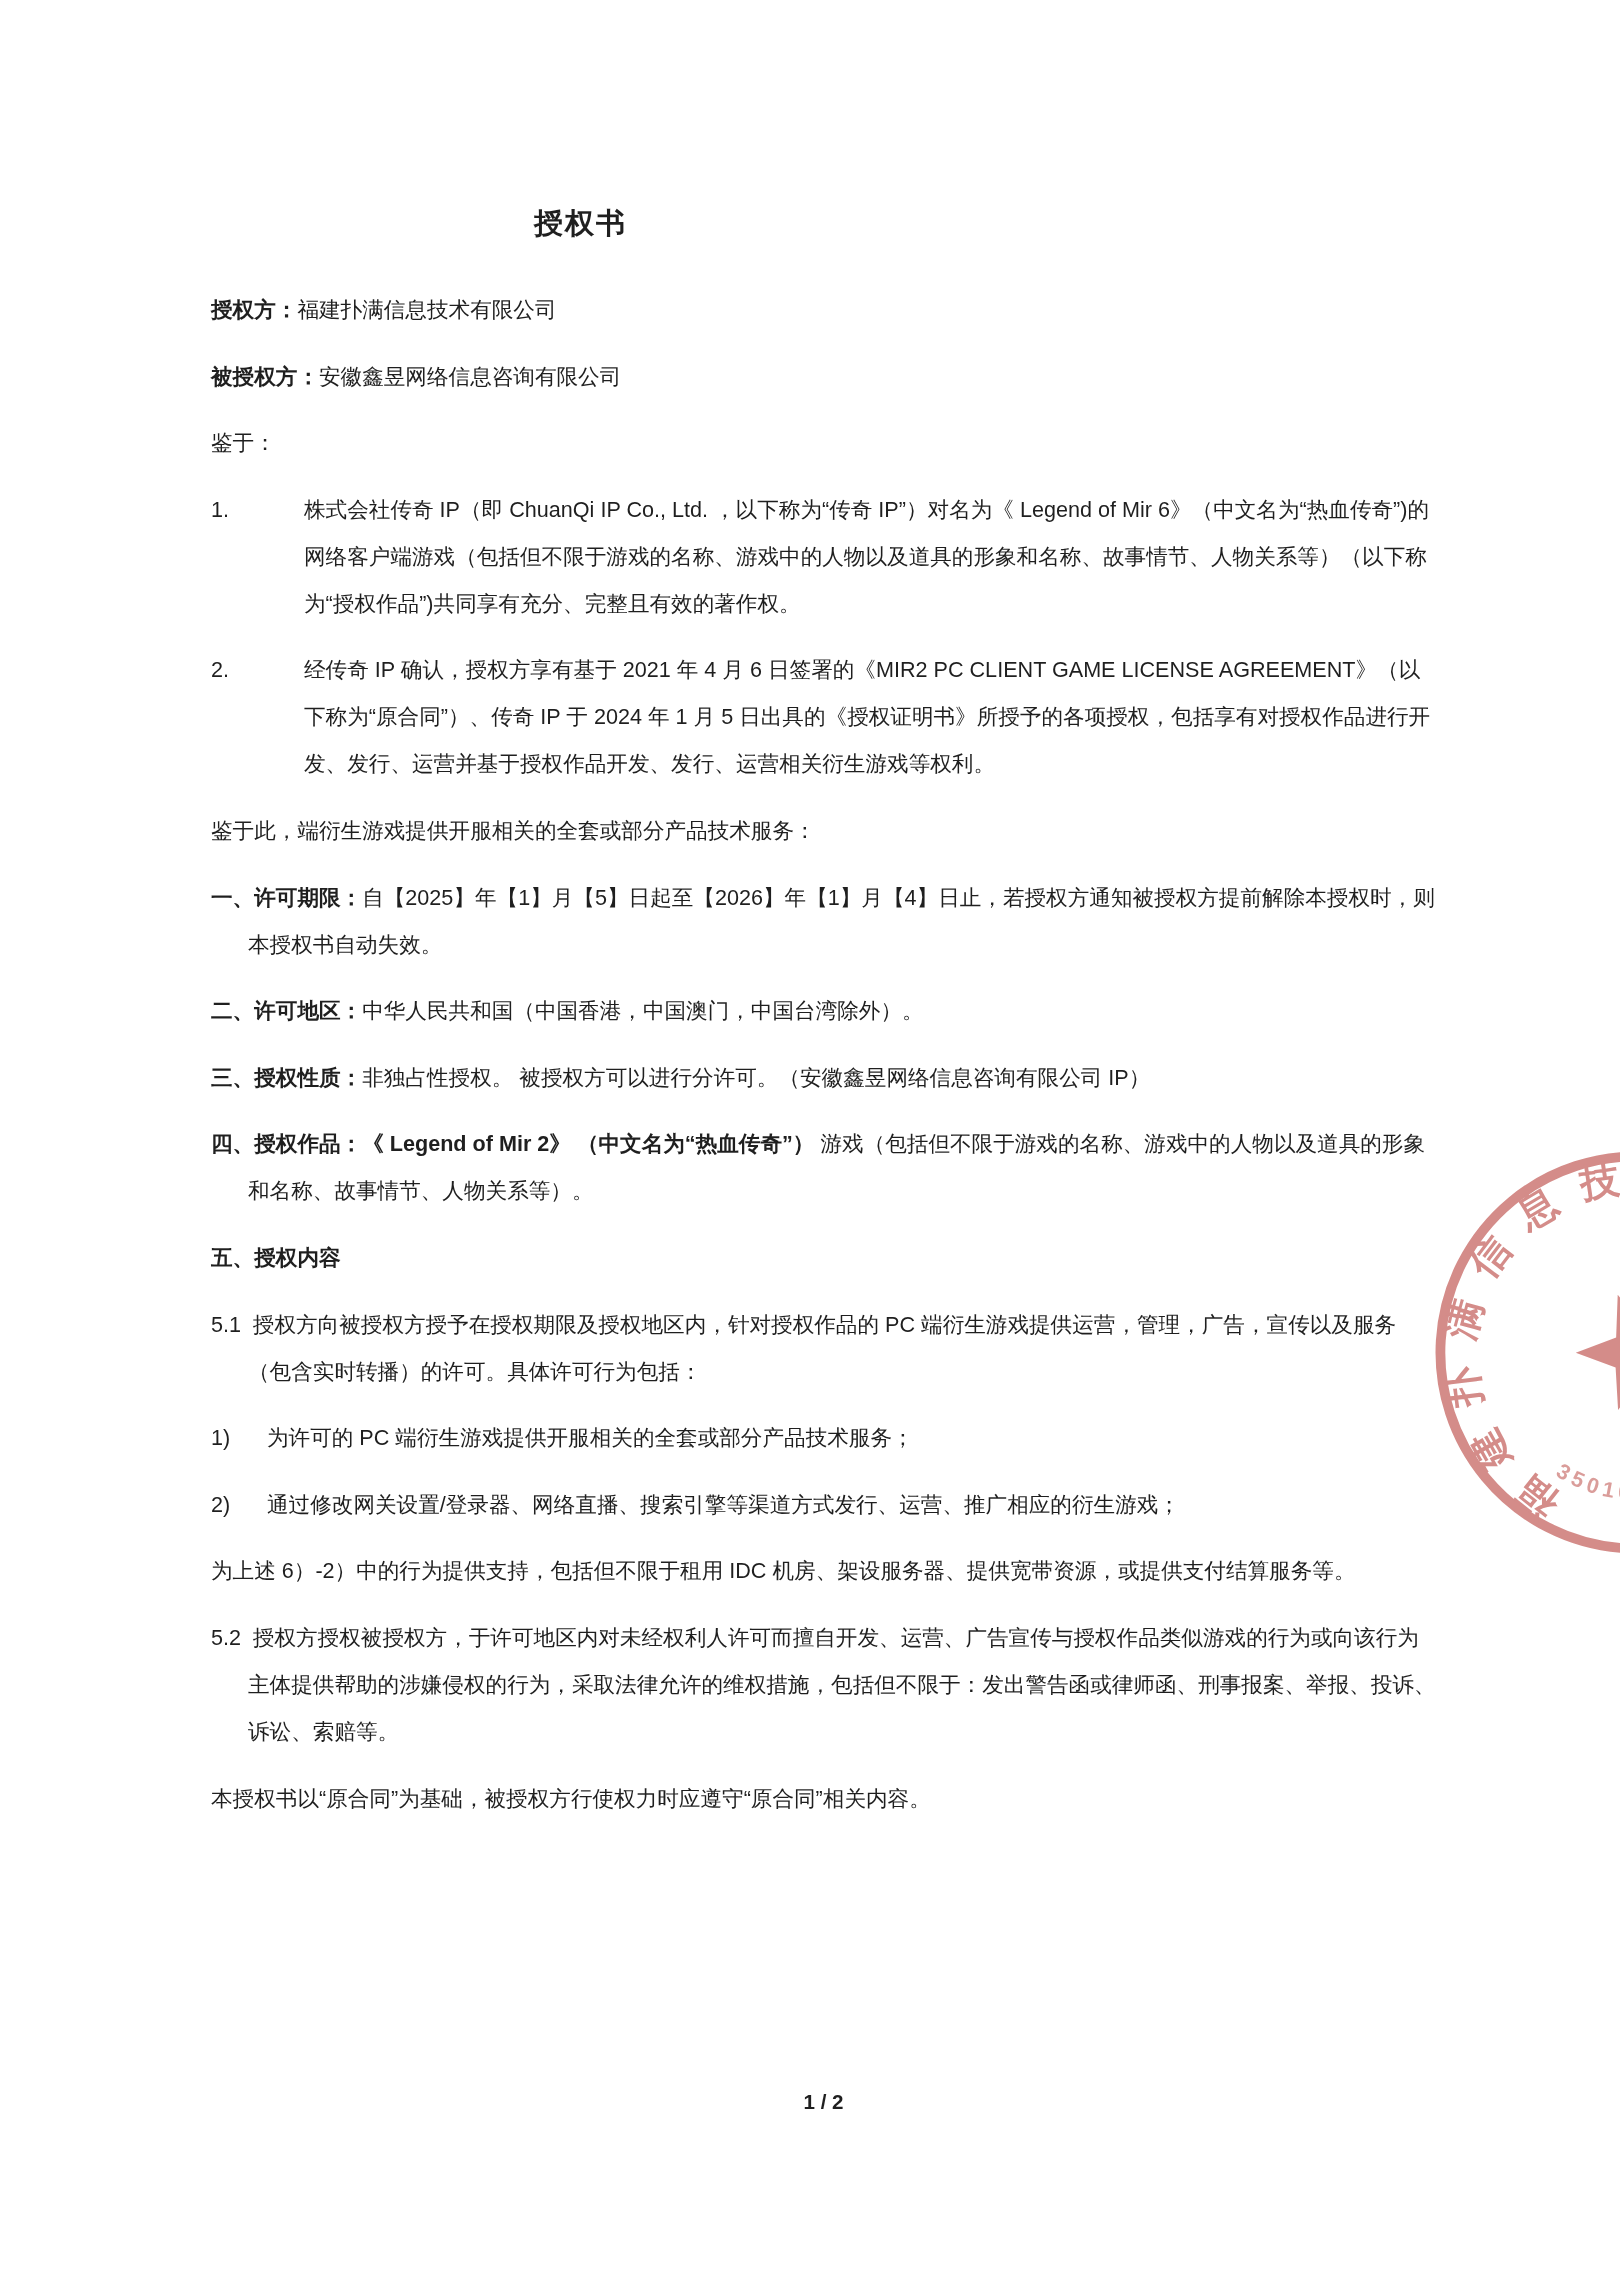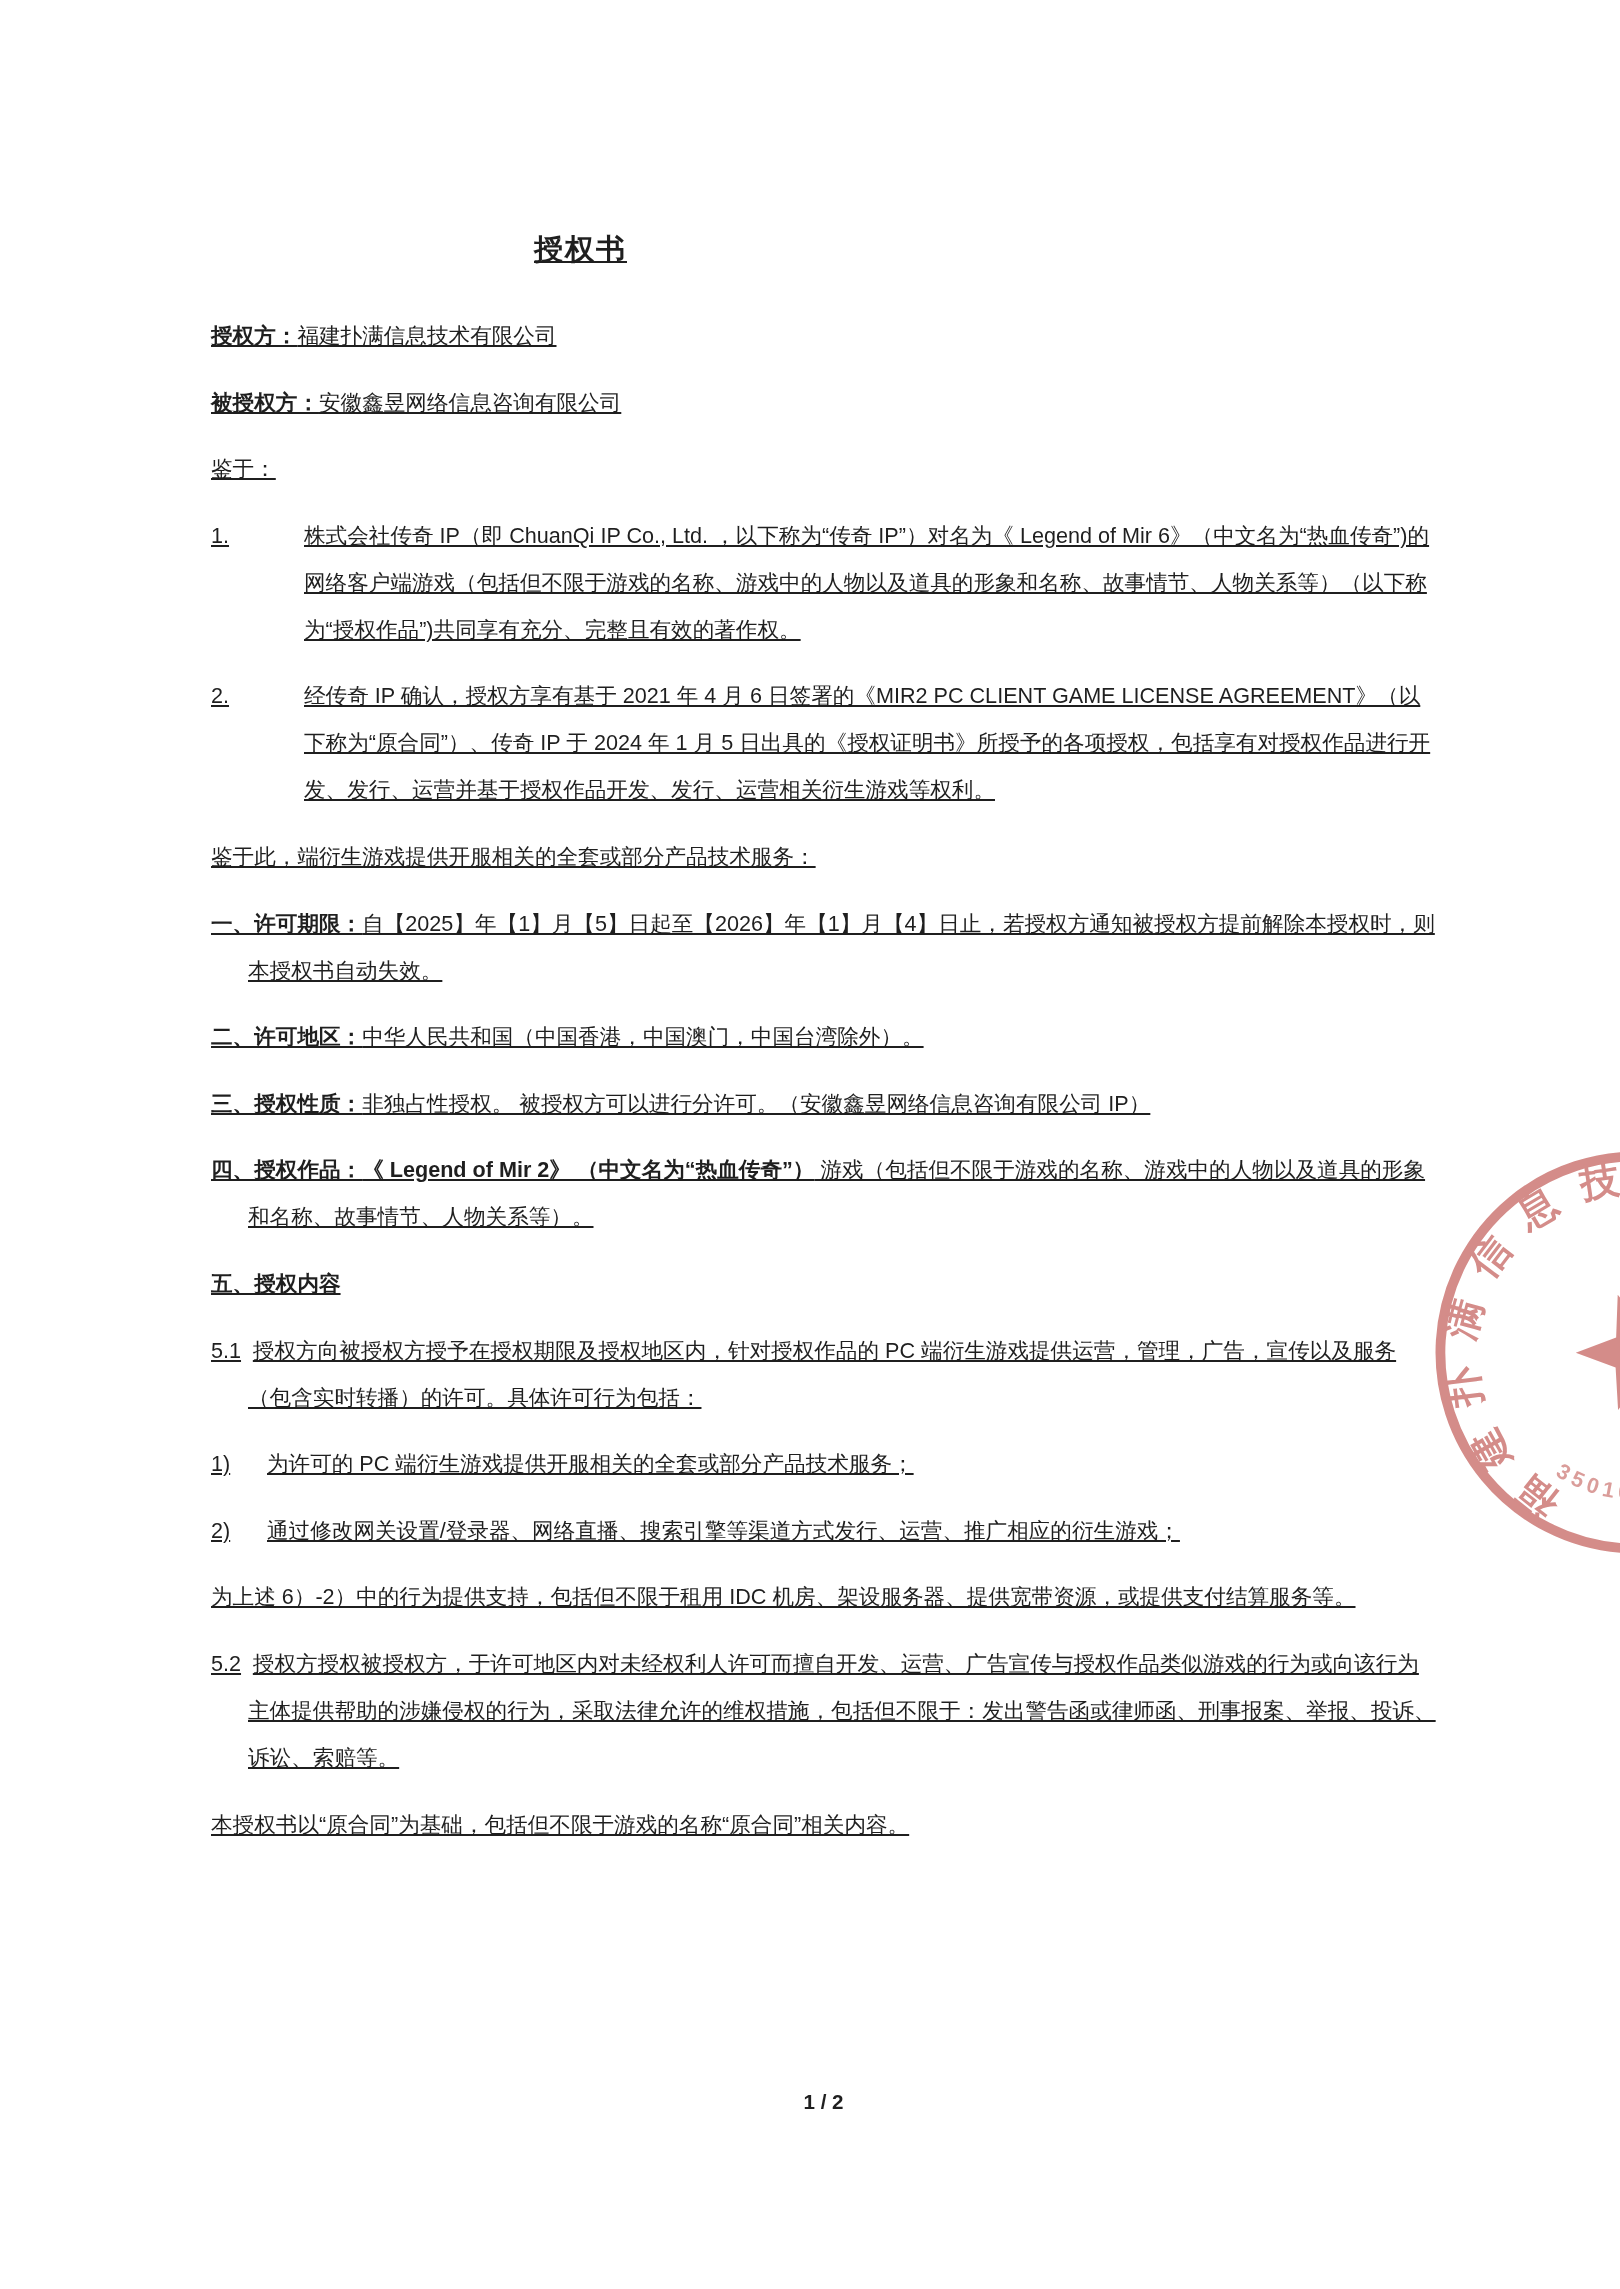--- a/index.html
+++ b/index.html
@@ -8,25 +8,24 @@
     width:1620px;
     height:2290px;
     background:#ffffff;
     overflow:hidden;
     font-family:"Liberation Sans",sans-serif;
     color:#1f1f1f;
   }
   .content{
     position:absolute;
     left:211px;
-    top:228px;
+    top:202px;
     width:1225px;
     font-size:21.6px;
     line-height:47px;
-    text-decoration:underline;
   }
   .title{
     font-size:29px;
     font-weight:bold;
     letter-spacing:2px;
     line-height:43px;
     margin:0 0 41px 323px;
     width:fit-content;
   }
   .content p, .content .ritem, .content .subitem{margin:0 0 19.6px 0;}
@@ -111,21 +110,21 @@
 
     <div class="subitem">
       <span class="num">2)</span>
       <span class="txt">通过修改网关设置/登录器、网络直播、搜索引擎等渠道方式发行、运营、推广相应的衍生游戏；</span>
     </div>
 
     <p class="note">为上述 6）-2）中的行为提供支持，包括但不限于租用 IDC 机房、架设服务器、提供宽带资源，或提供支付结算服务等。</p>
 
     <p class="clause"><span class="num">5.2</span><span>授权方授权被授权方，于许可地区内对未经权利人许可而擅自开发、运营、广告宣传与授权作品类似游戏的行为或向该行为主体提供帮助的涉嫌侵权的行为，采取法律允许的维权措施，包括但不限于：发出警告函或律师函、刑事报案、举报、投诉、诉讼、索赔等。</span></p>
 
-    <p class="note">本授权书以“原合同”为基础，包括但不限于游戏的名称“原合同”相关内容。</p>
+    <p class="note">本授权书以“原合同”为基础，被授权方行使权力时应遵守“原合同”相关内容。</p>
 
   </div>
 
   <svg class="stamp" viewBox="0 0 460 460" xmlns="http://www.w3.org/2000/svg">
     <circle cx="230" cy="230" r="200" fill="none" stroke="#c4605c" stroke-width="10"></circle>
     <path id="seal-arc" d="M 113,347 A 165,165 0 1 1 347,347" fill="none"></path>
     <path id="seal-num-arc" d="M 100,305 A 150,150 0 0 0 360,305" fill="none"></path>
     <text font-size="40" letter-spacing="24">
       <textPath href="#seal-arc">福建扑满信息技</textPath>
     </text>

